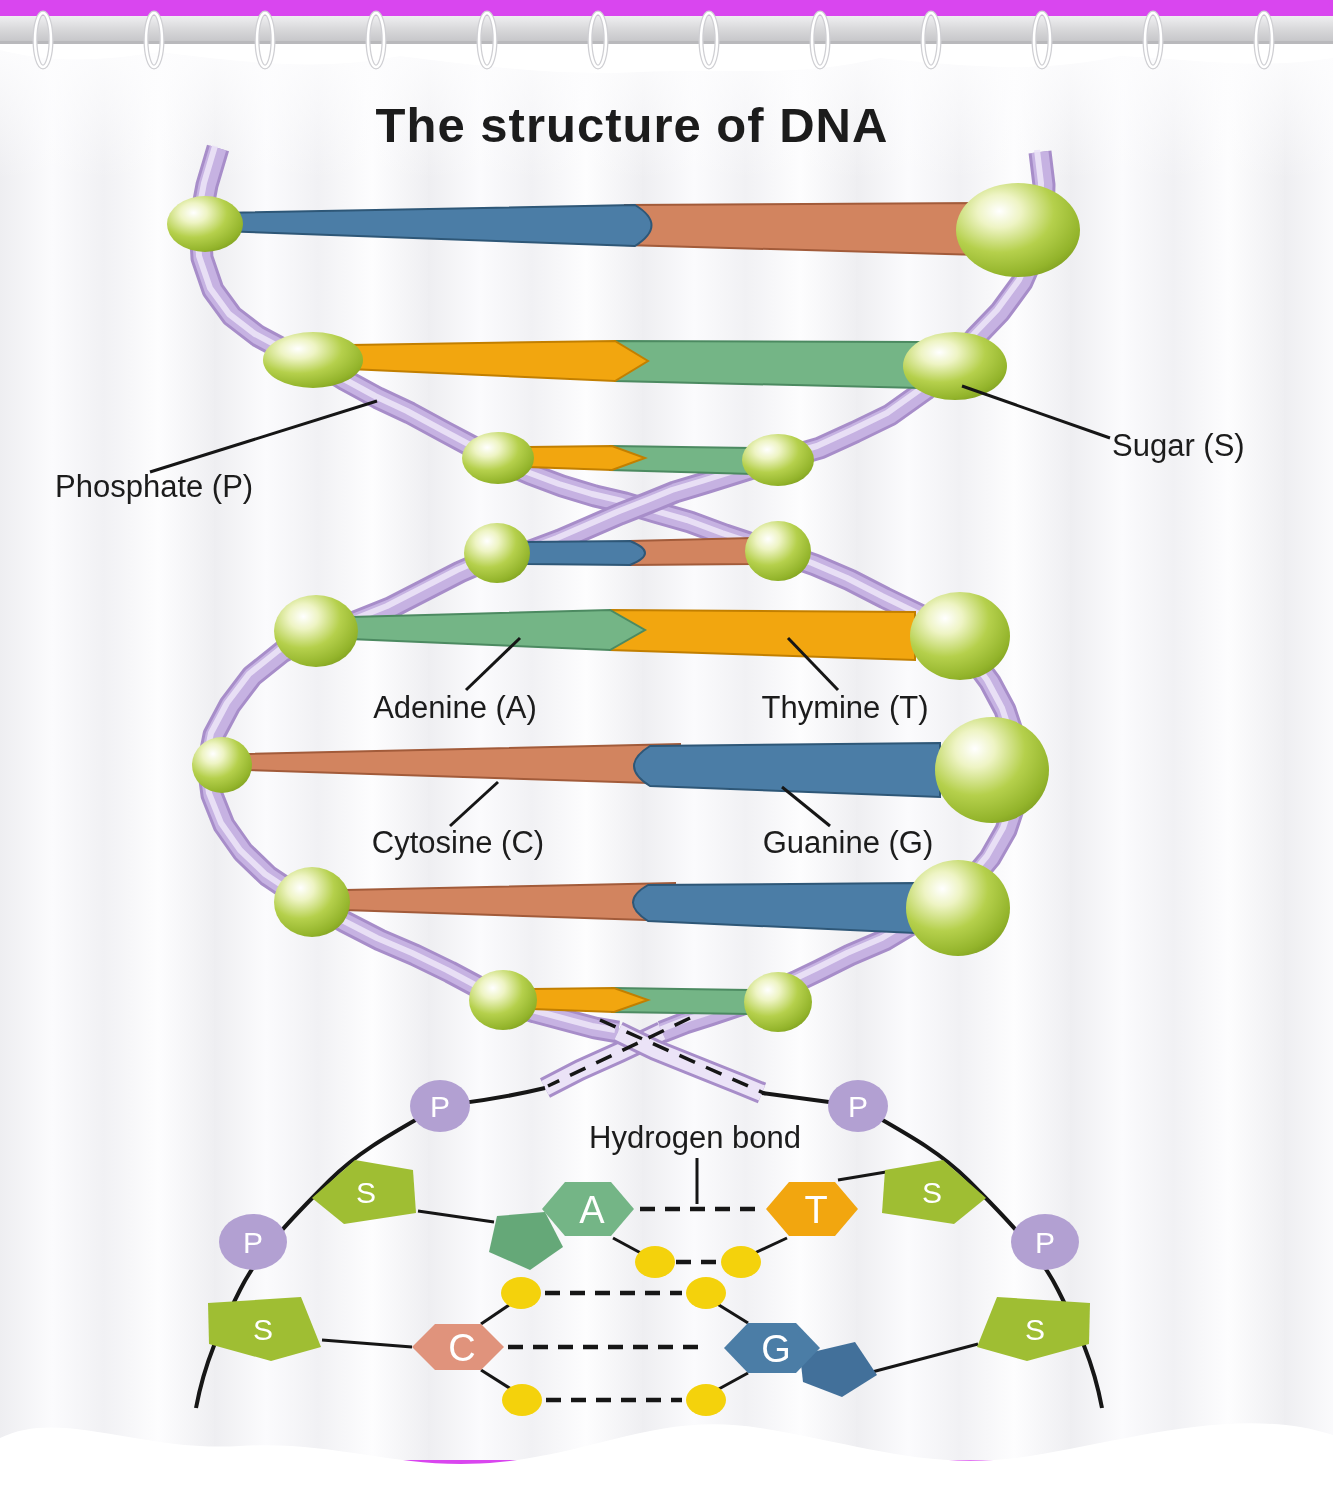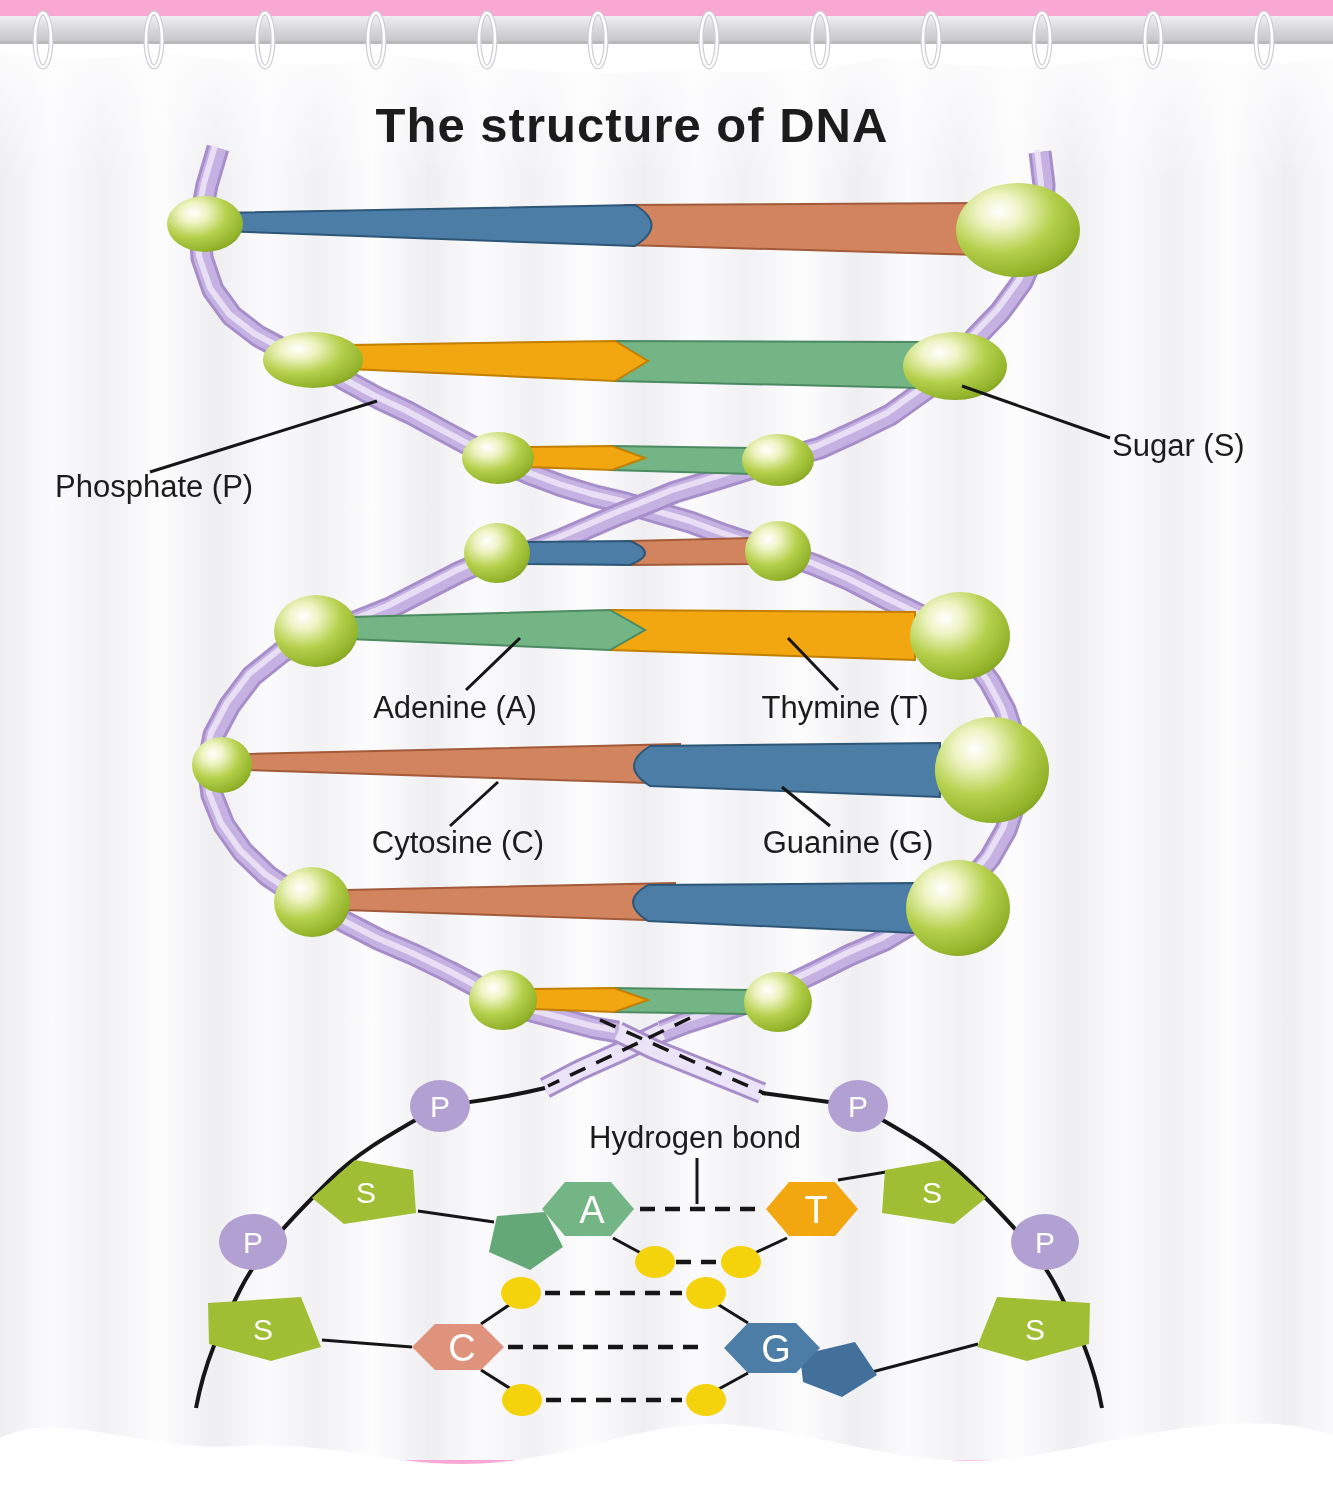--- a/index.html
+++ b/index.html
@@ -1,16 +1,16 @@
 <!DOCTYPE html>
 <html><head>
 <meta charset="utf-8">
 <style>
   html,body{margin:0;padding:0;background:#ffffff;}
-  .stage{position:relative;width:1333px;height:1500px;background:#f9a8d4;overflow:hidden;
+  .stage{position:relative;width:1333px;height:1500px;background:#d946ef;overflow:hidden;
          font-family:"Liberation Sans","DejaVu Sans",sans-serif;}
   .curtain{position:absolute;left:0;top:40px;width:1333px;height:1420px;
     background:
       linear-gradient(180deg,#fdfdfe 0%, rgba(253,253,254,0) 140px),
       repeating-linear-gradient(90deg,#eeeef1 0px,#fbfbfd 52px,#f1f1f4 104px,#fdfdfe 158px,#efeff2 214px);
   }
   svg.overlay{position:absolute;left:0;top:0;}
   .strand-edge{fill:none;stroke-width:23;stroke-linejoin:round;stroke-linecap:butt;}
   .strand-mid{fill:none;stroke-width:17;stroke-linejoin:round;}
   .strand-hi{fill:none;stroke-width:6;stroke-linejoin:round;opacity:.9;}

